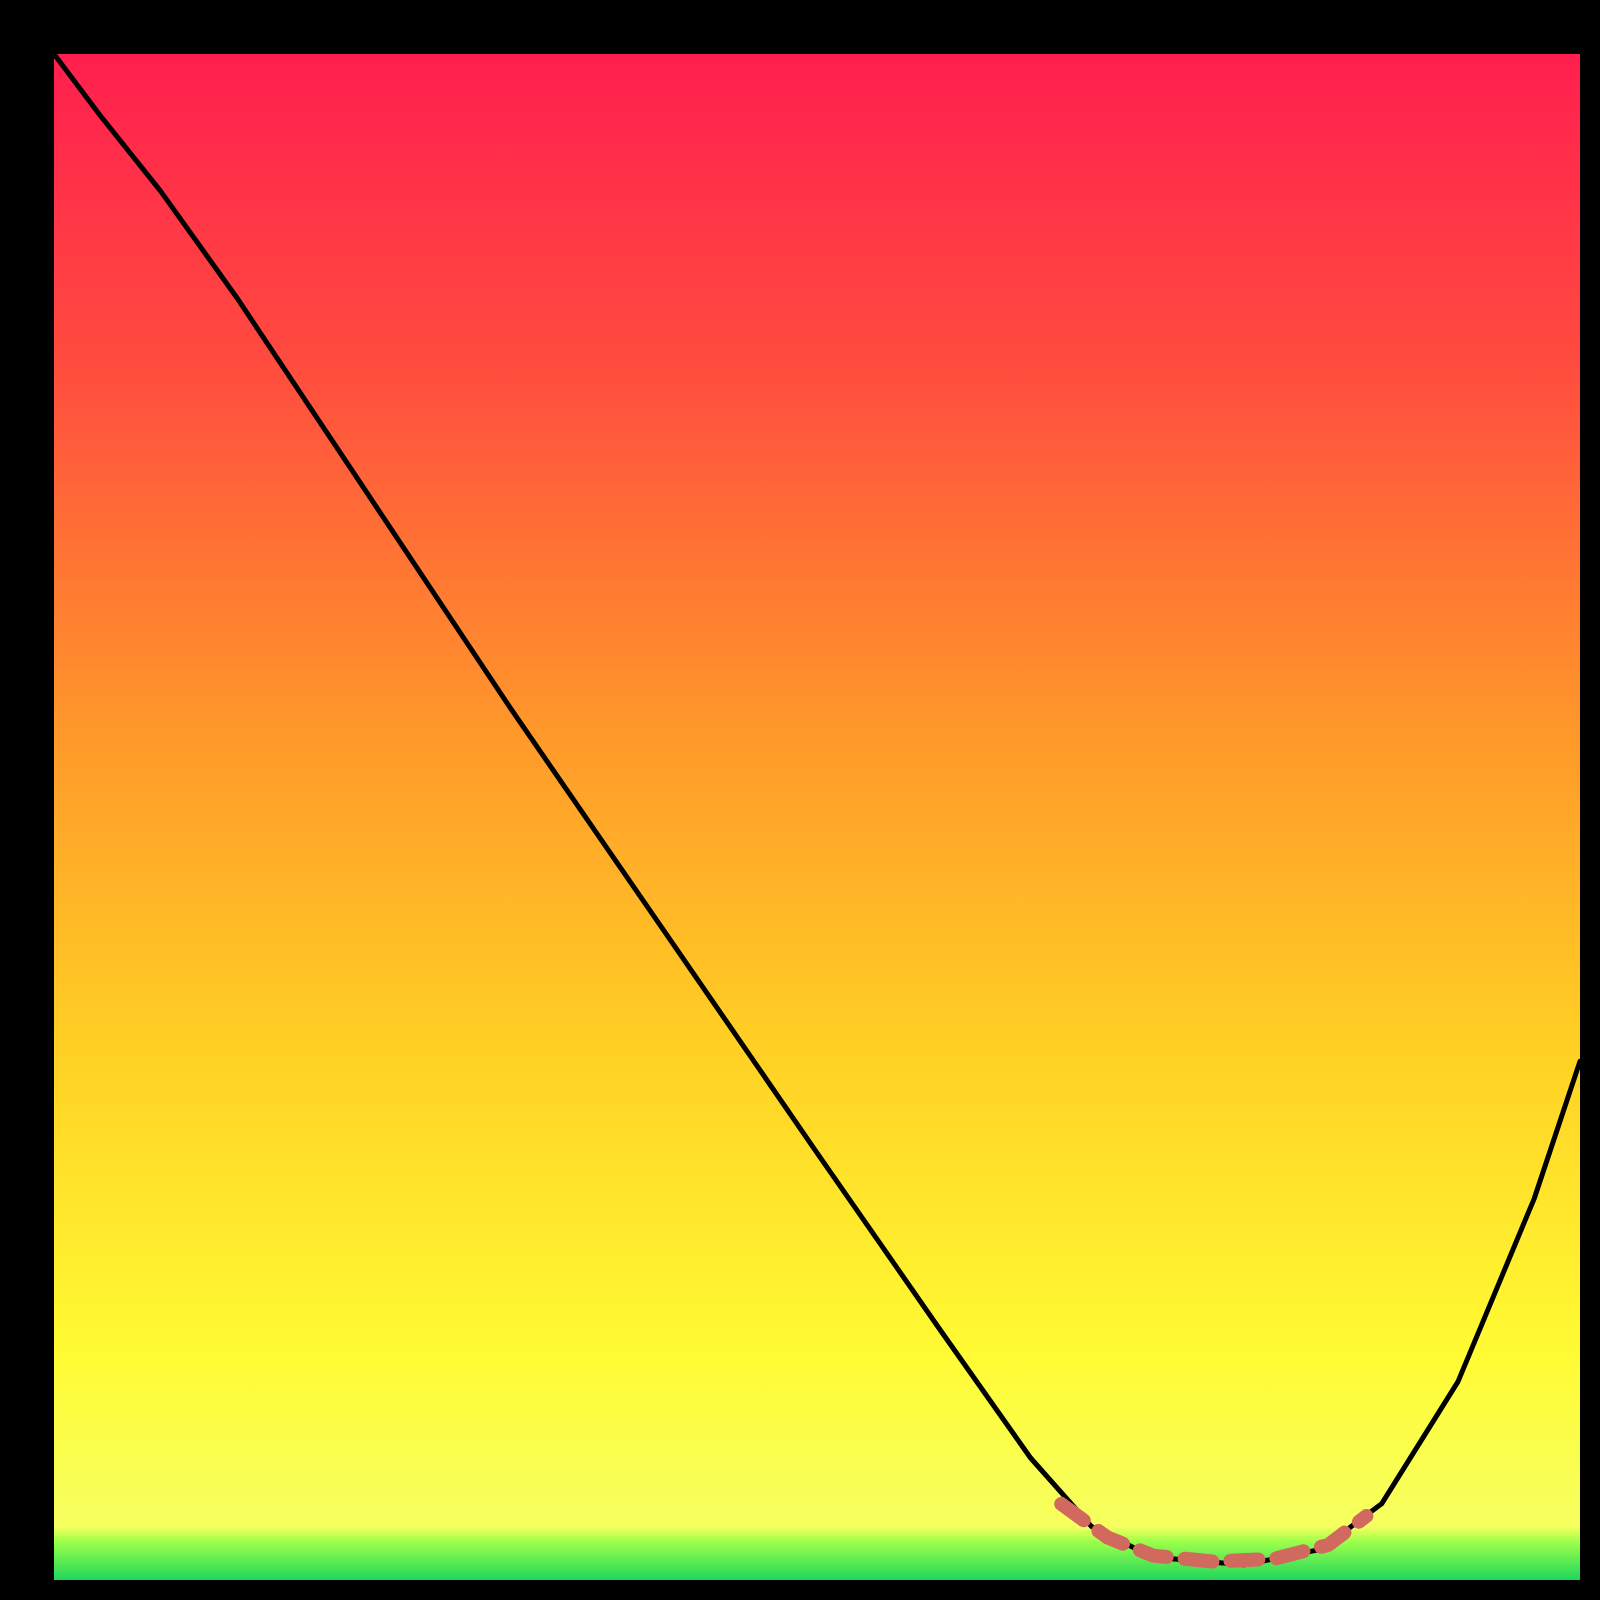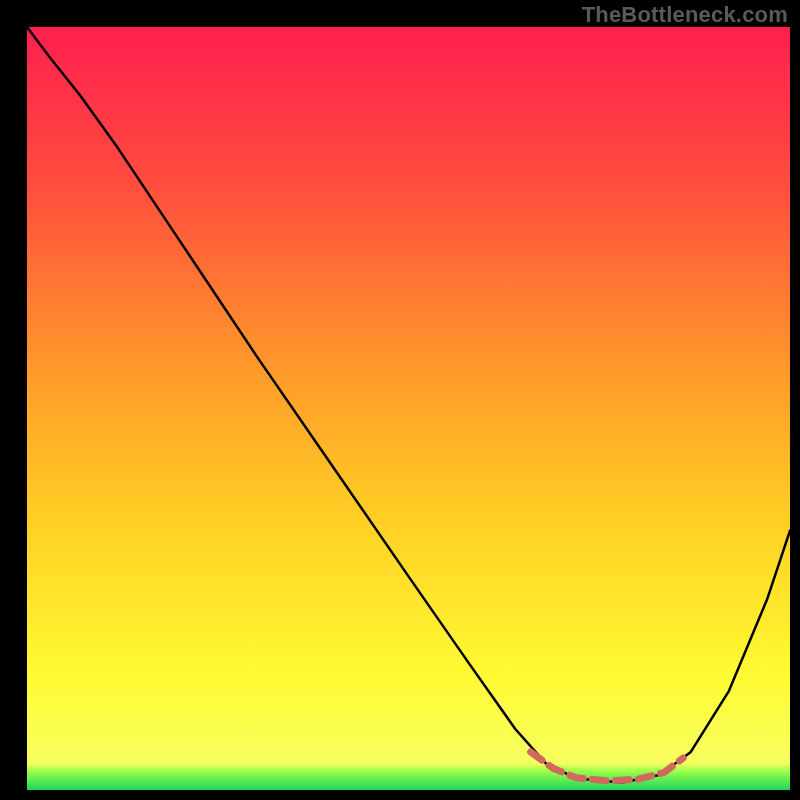--- a/index.html
+++ b/index.html
@@ -33,21 +33,20 @@
     top: 0;
     width: 800px;
     height: 800px;
   }
 </style>
 </head>
 <body>
 
 <div class="frame">
 
-  <div class="watermark">TheBottleneck.com</div>
 
   <svg class="plot" viewBox="0 0 800 800" xmlns="http://www.w3.org/2000/svg">
     <defs>
       <linearGradient id="bg-grad" x1="0" y1="0" x2="0" y2="1">
           <stop offset="0.00%" stop-color="#ff1f4f"></stop>
           <stop offset="20.00%" stop-color="#ff4b3f"></stop>
           <stop offset="45.00%" stop-color="#ff9a2a"></stop>
           <stop offset="65.00%" stop-color="#ffd024"></stop>
           <stop offset="85.00%" stop-color="#fffb33"></stop>
           <stop offset="96.50%" stop-color="#f6ff60"></stop>

